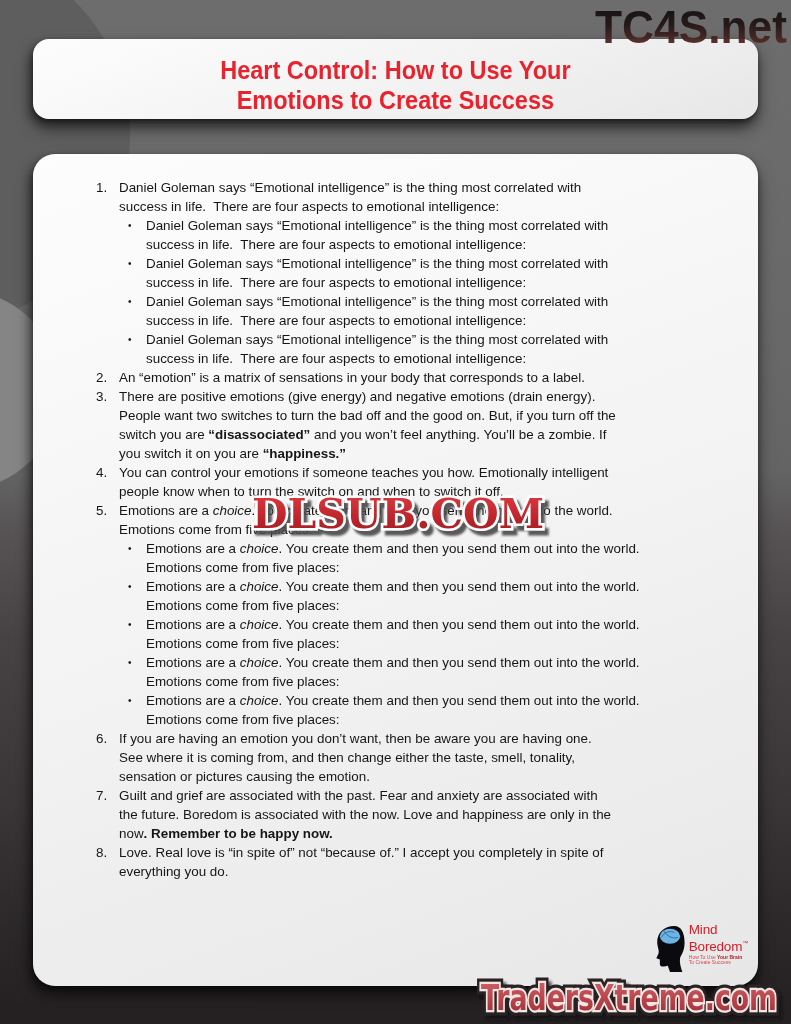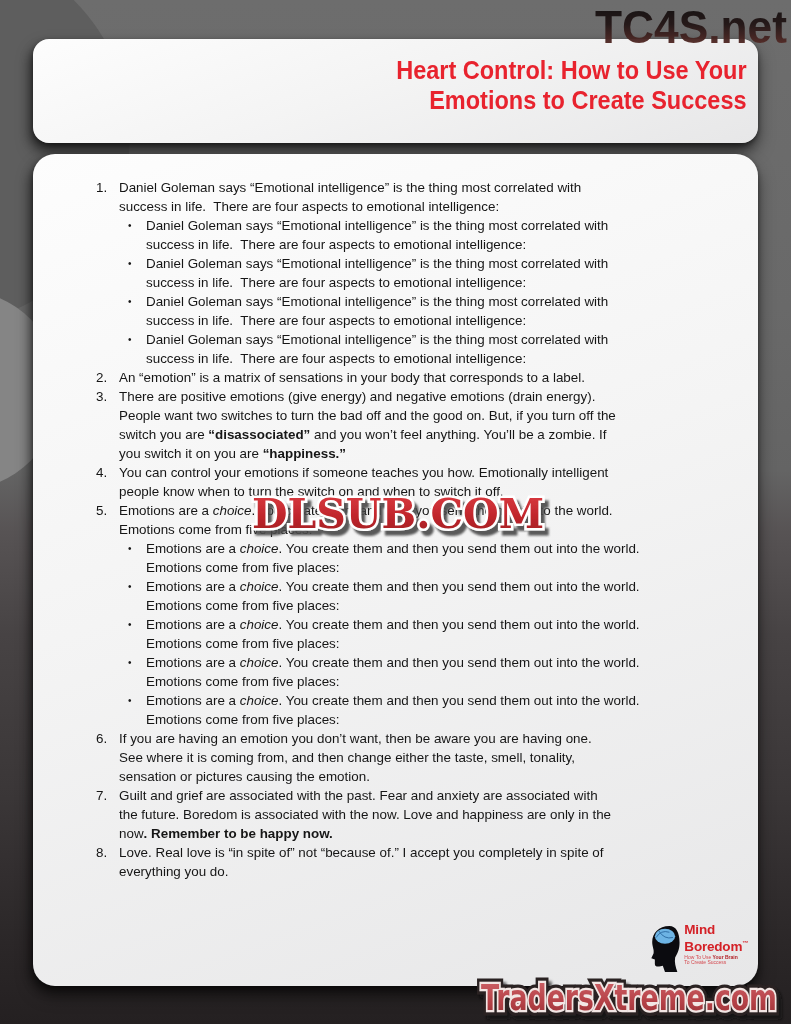--- a/index.html
+++ b/index.html
@@ -10,41 +10,41 @@
   }
   .bg-circle{position:absolute;border-radius:50%;}
   .bg-c1{left:-250px;top:-55px;width:380px;height:380px;background:#5e5e5e;}
   .bg-c2{left:-140px;top:290px;width:200px;height:200px;background:#858585;}
 
   .card{
     position:absolute;left:33px;width:725px;
     background:linear-gradient(160deg,#fdfdfd 0%,#f4f4f4 45%,#e7e7e8 100%);
     box-shadow:0 9px 16px rgba(0,0,0,.5),-4px 6px 10px rgba(0,0,0,.3),0 2px 4px rgba(0,0,0,.35);
   }
-  .title-card{top:39px;height:104px;border-radius:16px;text-align:right;z-index:2;}
+  .title-card{top:39px;height:80px;border-radius:16px;text-align:center;z-index:2;}
   .title-inner{display:inline-block;transform:scaleX(.94);transform-origin:center;padding-top:16px;}
   .title-line{display:block;font-weight:bold;font-size:25px;line-height:30px;color:var(--title-red,#e8232e);letter-spacing:0px;}
 
   .content-card{top:154px;height:832px;border-radius:22px;z-index:2;padding:24px 52px 0 63px;box-sizing:border-box;}
   .list{color:var(--body-text,#161616);font-size:13.4px;line-height:19px;}
   .item{display:flex;}
   .num{width:23px;flex:none;}
   .t{flex:1;white-space:pre-wrap;}
   .bullets{margin-left:30px;}
   .bullet{display:flex;}
   .dot{width:18px;flex:none;font-size:10px;line-height:19px;padding-left:2px;}
   .bt{flex:1;white-space:pre-wrap;}
 
   .tc4s{position:absolute;top:1px;right:0px;z-index:6;}
   .dlsub{position:absolute;left:246px;top:484px;z-index:6;}
   .txtreme{position:absolute;right:6px;top:970px;z-index:6;}
 
   .mc-logo{position:absolute;right:10px;bottom:12px;display:flex;align-items:flex-start;z-index:3;}
   .mc-head{flex:none;margin-right:4px;}
-  .mc-name{font-weight:bold;font-size:13.5px;line-height:12.5px;color:var(--brand-red,#d42127);letter-spacing:-.2px;}
+  .mc-name{font-weight:normal;font-size:13.5px;line-height:12.5px;color:var(--brand-red,#d42127);letter-spacing:-.2px;}
   .mc-name sup{font-size:6px;}
   .mc-tag{margin-top:2px;font-size:5px;line-height:5.6px;color:#d4494f;}
   .mc-tag .b,.mc-tag span[style]{color:#b21e24;}
 </style>
 </head>
 <body>
 
 <div class="bg-circle bg-c1"></div>
 <div class="bg-circle bg-c2"></div>
 

